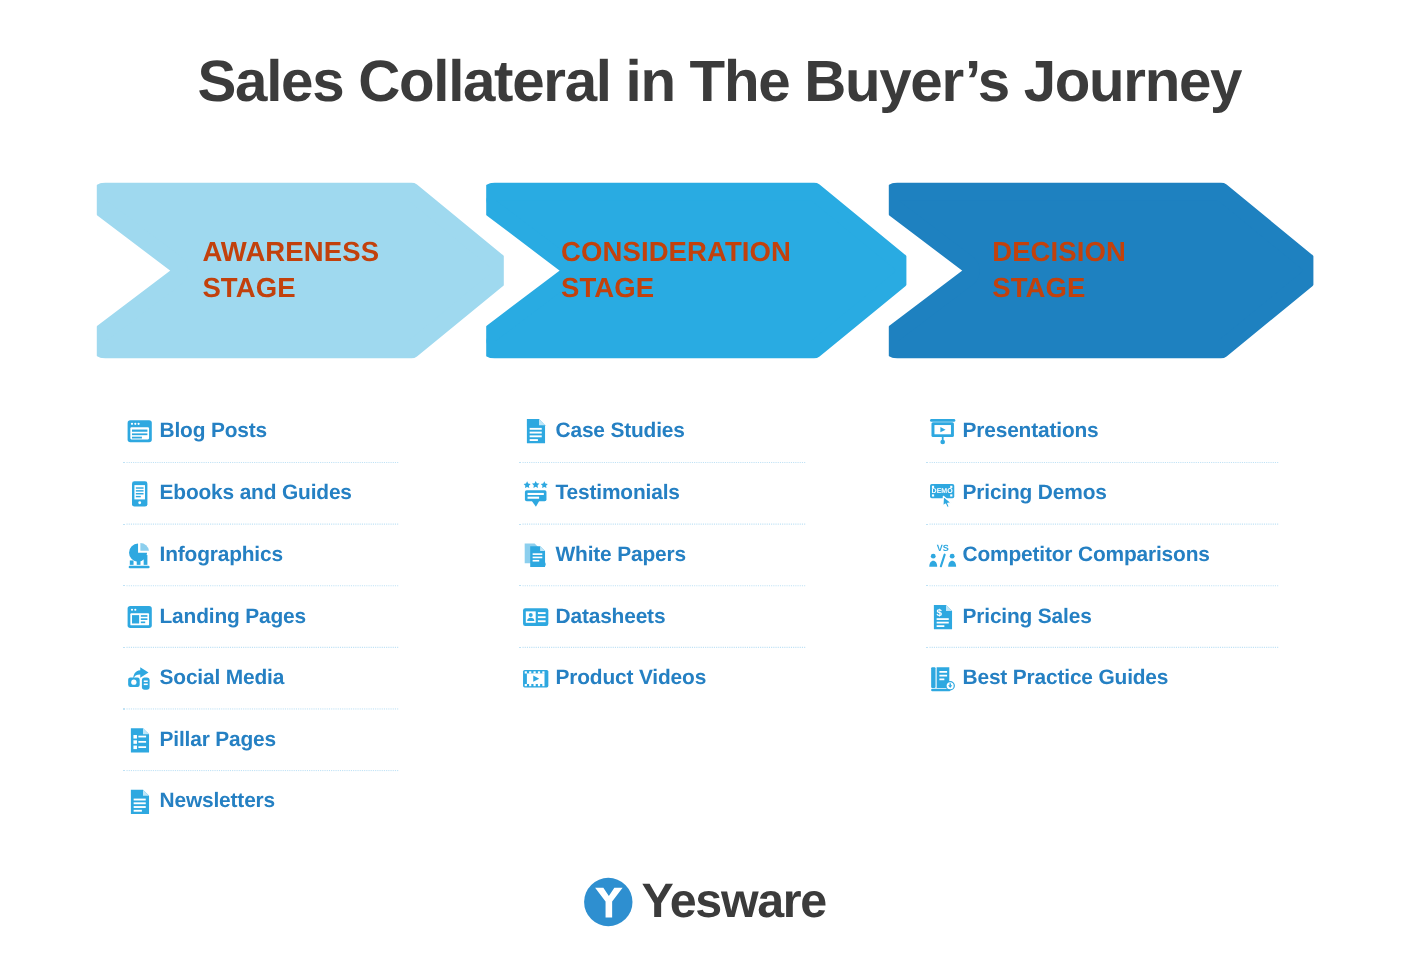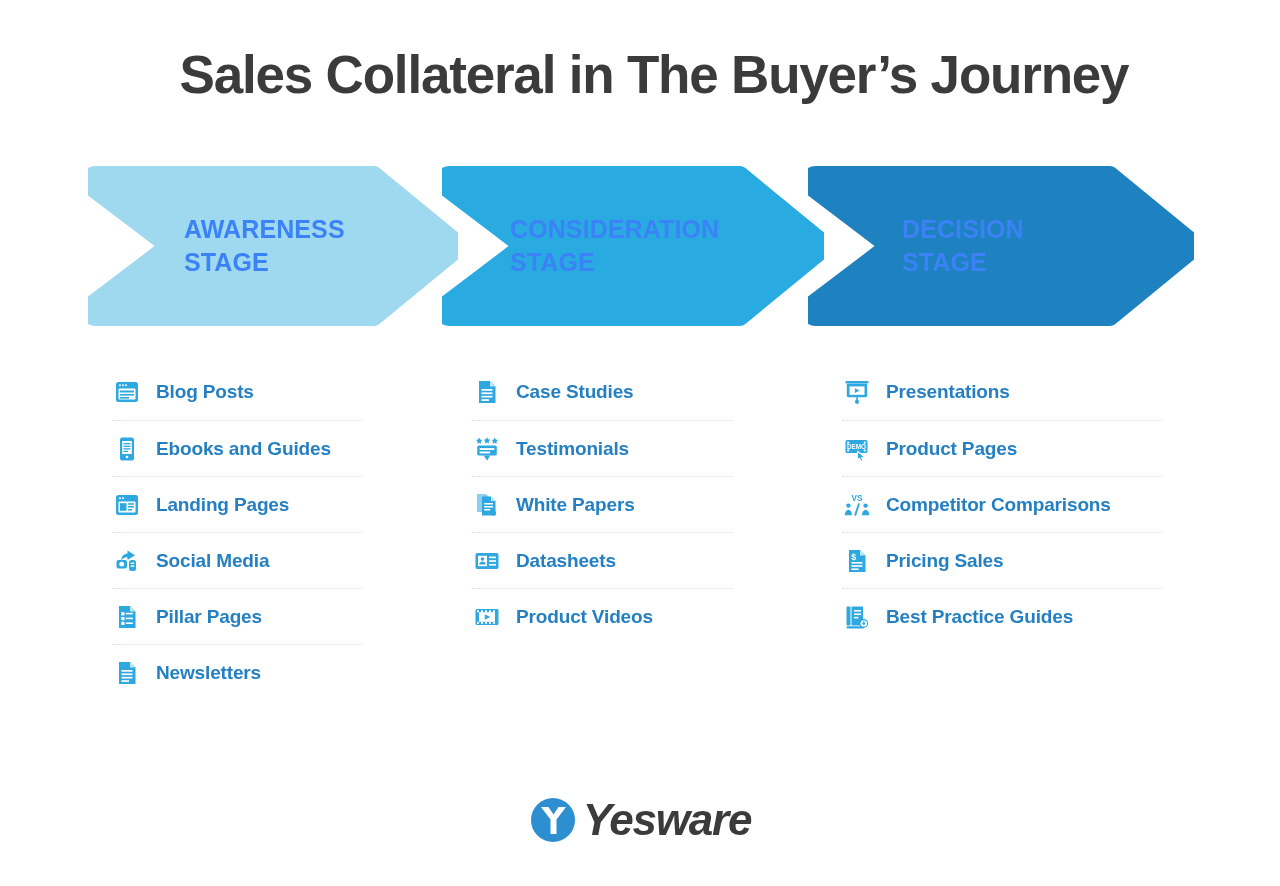--- a/index.html
+++ b/index.html
@@ -33,21 +33,21 @@
   .chevron {
     position: absolute;
     top: 0; height: 160px;
     display: flex;
     align-items: center;
   }
   .chevron svg { position: absolute; top: 0; left: 0; }
   .chev-label {
     position: relative;
     z-index: 2;
-    color: #3b82f6;
+    color: #c2410c;
     font-size: 25px;
     font-weight: bold;
     line-height: 1.33;
     letter-spacing: 0.1px;
     text-transform: uppercase;
   }
   .chev-1 { left: 0px;   width: 370px; }
   .chev-2 { left: 354px; width: 382px; }
   .chev-3 { left: 720px; width: 386px; }
   .chev-1 .chev-label { margin-left: 96px; }
@@ -62,21 +62,21 @@
   }
   .column { position: absolute; top: 0; }
   .col-1 { left: 112px; width: 250px; }
   .col-2 { left: 472px; width: 260px; }
   .col-3 { left: 842px; width: 320px; }
 
   .item {
     display: flex;
     align-items: center;
     height: 56px;
-    gap: 14px;
+    gap: 3px;
   }
   .item + .item { border-top: 1px dotted #bfe2f5; }
   .icon {
     width: 30px; height: 30px;
     flex: 0 0 30px;
     display: flex; align-items: center; justify-content: center;
   }
   .icon svg { display: block; }
   .item-label {
     font-size: 19px;
@@ -85,21 +85,20 @@
     letter-spacing: -0.15px;
     white-space: nowrap;
   }
 
   
   .logo {
     position: absolute;
     left: 0; top: 795px; width: 1280px;
     display: flex; align-items: center; justify-content: center;
     gap: 6px;
-    font-style: italic;
   }
   .logo-mark { width: 48px; height: 48px; flex: 0 0 48px; }
   .logo-text {
     font-size: 44px;
     font-weight: bold;
     color: #3b3b3b;
     letter-spacing: -1.2px;
   }
 </style>
 </head>
@@ -170,20 +169,33 @@
             <rect x="9.5" y="7" width="7" height="1.3" fill="#2EA8E0"></rect>
             <rect x="9.5" y="9.6" width="7" height="1.3" fill="#2EA8E0"></rect>
             <rect x="9.5" y="12.2" width="7" height="1.3" fill="#2EA8E0"></rect>
             <rect x="9.5" y="14.8" width="4.5" height="1.3" fill="#2EA8E0"></rect>
             <circle cx="13" cy="21" r="1.3" fill="#fff"></circle>
           </svg>
         </span>
         <span class="item-label">Ebooks and Guides</span>
       </div>
 
+      <div class="item">
+        <span class="icon">
+          <svg width="26" height="26" viewBox="0 0 26 26" fill="#2EA8E0">
+            <path d="M11.5 2.2 A8.2 8.2 0 1 0 19.7 10.4 L11.5 10.4 Z"></path>
+            <path d="M13.6 1.6 A8 8 0 0 1 21.4 8.6 L13.6 8.6 Z" opacity="0.55"></path>
+            <rect x="3" y="22.4" width="19" height="2.2" rx="1"></rect>
+            <rect x="4" y="17.5" width="3.4" height="4"></rect>
+            <rect x="10.3" y="15" width="3.4" height="6.5"></rect>
+            <rect x="16.6" y="12.6" width="3.4" height="8.9"></rect>
+          </svg>
+        </span>
+        <span class="item-label">Infographics</span>
+      </div>
 
       <div class="item">
         <span class="icon">
           <svg width="26" height="26" viewBox="0 0 26 26" fill="#2EA8E0">
             <rect x="2" y="3" width="22" height="20" rx="2.5"></rect>
             <rect x="4.5" y="9.5" width="17" height="11" rx="0.8" fill="#fff"></rect>
             <rect x="6" y="11.2" width="6.5" height="7.6" fill="#2EA8E0"></rect>
             <rect x="14" y="11.2" width="6" height="1.5" fill="#2EA8E0"></rect>
             <rect x="14" y="14.1" width="6" height="1.5" fill="#2EA8E0"></rect>
             <rect x="14" y="17" width="4" height="1.5" fill="#2EA8E0"></rect>
@@ -344,21 +356,21 @@
           <svg width="26" height="26" viewBox="0 0 26 26" fill="#2EA8E0">
             <rect x="1.5" y="4" width="22" height="13" rx="1.6"></rect>
             <rect x="3.2" y="5.6" width="2" height="2" fill="#fff"></rect>
             <rect x="19.8" y="5.6" width="2" height="2" fill="#fff"></rect>
             <rect x="3.2" y="13.4" width="2" height="2" fill="#fff"></rect>
             <rect x="19.8" y="13.4" width="2" height="2" fill="#fff"></rect>
             <text x="12.5" y="12.6" font-family="Liberation Sans, sans-serif" font-size="6.4" font-weight="bold" fill="#fff" text-anchor="middle">DEMO</text>
             <path d="M13.6 15.2 L21 21.2 L17.6 21.6 L19 24.6 L17 25.4 L15.6 22.2 L13.2 24 Z" fill="#2EA8E0" stroke="#fff" stroke-width="1.1" stroke-linejoin="round"></path>
           </svg>
         </span>
-        <span class="item-label">Product Pages</span>
+        <span class="item-label">Pricing Demos</span>
       </div>
 
       <div class="item">
         <span class="icon">
           <svg width="26" height="26" viewBox="0 0 26 26" fill="#2EA8E0">
             <text x="13" y="9" font-family="Liberation Sans, sans-serif" font-size="8.2" font-weight="bold" fill="#2EA8E0" text-anchor="middle">VS</text>
             <circle cx="4.4" cy="13.6" r="2.2"></circle>
             <path d="M0.8 23.2 c0-3.3 1.6-5.4 3.6-5.4 s3.6 2.1 3.6 5.4 Z"></path>
             <circle cx="21.6" cy="13.6" r="2.2"></circle>
             <path d="M18 23.2 c0-3.3 1.6-5.4 3.6-5.4 s3.6 2.1 3.6 5.4 Z"></path>

